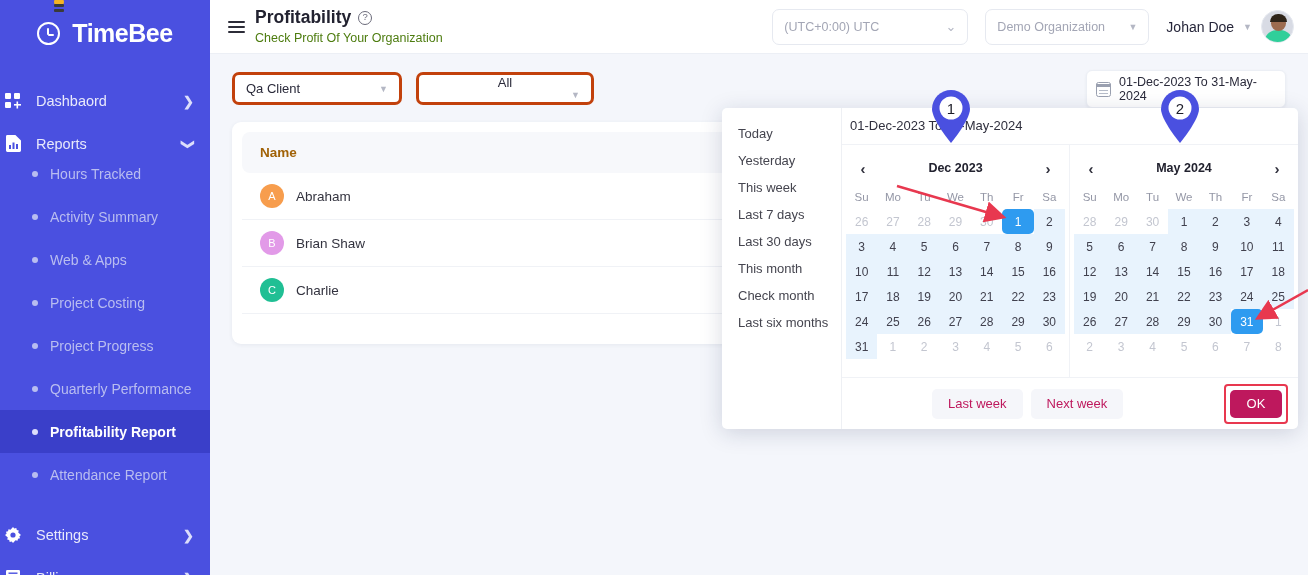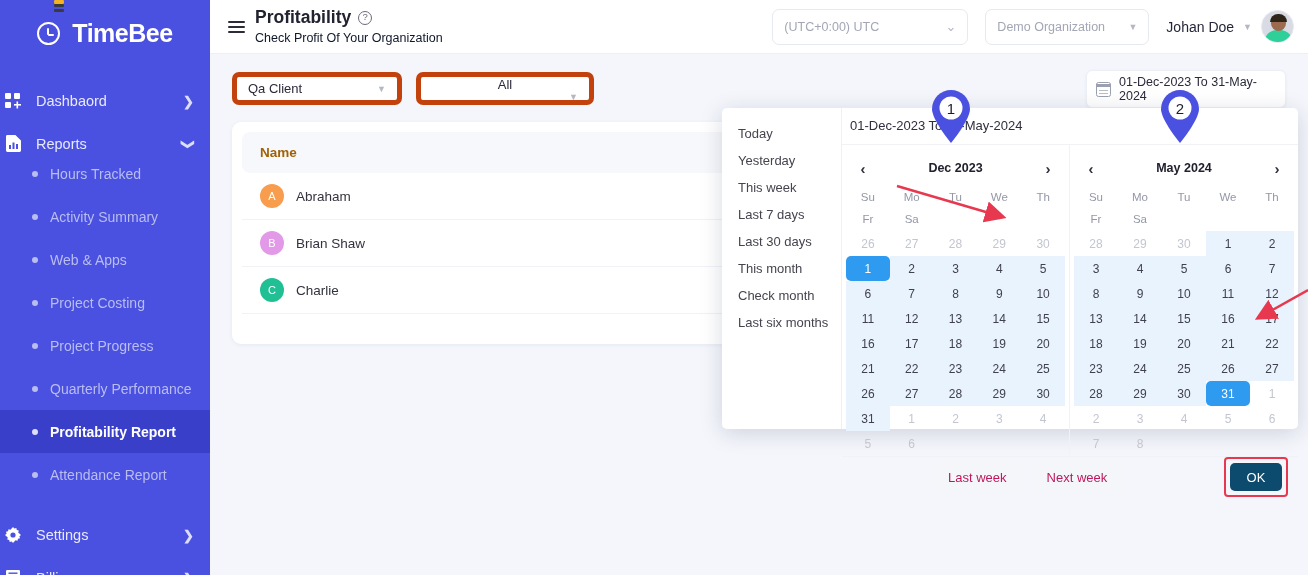--- a/index.html
+++ b/index.html
@@ -49,21 +49,21 @@
   }
   .burger { width:17px; margin-right:10px; cursor:pointer; }
   .burger span { display:block; height:2px; background:#2c2c38; margin:3px 0; border-radius:1px; }
   .title-block { flex:0 0 auto; }
   .pg-title { font-size:17.5px; font-weight:bold; color:#222230; display:flex; align-items:center; gap:7px; line-height:1.1;}
   .help-ic {
     width:14px;height:14px;border:1.4px solid #6b6b7a;border-radius:50%;
     font-size:9.5px;color:#6b6b7a;display:inline-flex;align-items:center;justify-content:center;
     font-weight:normal; cursor:pointer;
   }
-  .pg-sub { font-size:12.5px; color:#0f172a; margin-top:4px;text-align:right; }
+  .pg-sub { font-size:12.5px; color:#4d7c0f; margin-top:4px;text-align:right; }
   .top-right { margin-left:auto; display:flex; align-items:center; gap:17px; }
   .tz-select {
     width:196px;height:36px;border:1px solid #e6e9f0;border-radius:7px;background:#fff;
     display:flex;align-items:center;padding:0 11px;font-size:12.5px;color:#a3a6b5;cursor:pointer;
   }
   .org-select {
     width:164px;height:36px;border:1px solid #e6e9f0;border-radius:7px;background:#fff;
     display:flex;align-items:center;padding:0 11px;font-size:12.5px;color:#a3a6b5;cursor:pointer;
   }
   .caret-down { margin-left:auto; font-size:9px; color:#b4b7c4; }
@@ -72,21 +72,21 @@
   .user-name { font-size:14px;color:#26263a; }
   .avatar { width:33px;height:33px;border-radius:50%;overflow:hidden;background:#d8dbe4;position:relative; border:1px solid #e6e9f0;}
   .av-head{position:absolute;left:9px;top:5px;width:15px;height:15px;border-radius:50%;background:#9c6b4f;}
   .av-hair{position:absolute;left:8px;top:3px;width:17px;height:8px;border-radius:8px 8px 0 0;background:#2e2419;}
   .av-body{position:absolute;left:2px;top:19px;width:29px;height:16px;border-radius:13px 13px 0 0;background:#2fcf9a;}
 
   
   .content { flex:1; padding:18px 22px 0 22px; position:relative; }
   .filters { display:flex; align-items:center; gap:14px; position:relative; }
   .fselect {
-    height:33px;border:5px solid #c2410c;border-radius:7px;background:#fff;
+    height:33px;border:3px solid #c2410c;border-radius:7px;background:#fff;
     display:flex;align-items:center;padding:0 11px;font-size:13px;color:#2a2a3a;cursor:pointer;
   }
   .fselect.w1 { width:170px; }
   .fselect.w2 { width:178px;flex-direction:column; }
   .date-input {
     position:absolute; right:0; top:-2px; width:200px;height:38px;background:#fff;border:1px solid #eceff5;
     border-radius:6px;display:flex;align-items:center;padding:0 9px;gap:8px;font-size:12.5px;color:#2a2a3a;cursor:pointer;
     box-shadow:0 1px 3px rgba(40,50,90,.06);
   }
   .cal-ic { width:15px;height:15px;border:1.3px solid #9aa0b0;border-radius:2.5px;position:relative;flex:0 0 15px; }
@@ -123,40 +123,40 @@
   .dp-presets { width:120px; border-right:1px solid #eef0f4; padding:12px 0 0 0; }
   .preset { padding:6px 0 6px 16px; color:#45454f; font-size:13px; cursor:pointer; }
   .dp-right { flex:1; display:flex; flex-direction:column; }
   .dp-head { padding:10px 0 11px 8px; font-size:13px; color:#2f2f3d; border-bottom:1px solid #f0f2f6; }
   .cals { display:flex; flex:1; }
   .cal { width:228px; padding:10px 4px 0 4px; }
   .cal.left { border-right:1px solid #f0f2f6; margin-right:0; }
   .cal-hd { display:flex;align-items:center;height:26px;padding:0 8px;margin-bottom:6px; }
   .nav-arrow { font-size:15px;color:#33333f;cursor:pointer;width:18px;text-align:center;font-weight:600; }
   .cal-month { flex:1;text-align:center;font-size:12.5px;font-weight:bold;color:#22222f; }
-  .grid { display:grid; grid-template-columns:repeat(5,1fr); }
+  .grid { display:grid; grid-template-columns:repeat(7,1fr); }
   .dow { text-align:center;font-size:11.5px;color:#9497a6;padding:4px 0 6px 0; }
   .day {
     height:25px;display:flex;align-items:center;justify-content:center;
     font-size:12px;color:#41414e;cursor:pointer;position:relative;
   }
   .day.muted { color:#c3c6d0; }
   .day.range { background:#e8f3fd; }
   .day.sel { background:#2e9bf0; color:#fff; border-radius:5px; font-weight:500; z-index:2; }
   .dp-foot {
     border-top:1px solid #f0f2f6; height:52px; display:flex; align-items:center;
     padding:0 10px 0 0; gap:8px;
   }
   .wk-btn {
     background:#f5f6fa;border:none;border-radius:5px;height:30px;padding:0 16px;
     font-size:13px;color:#be185d;cursor:pointer;font-family:inherit;
   }
   .ok-wrap { margin-left:auto; position:relative; padding:6px; }
   .ok-btn {
-    background:#0c4a6e;border:none;border-radius:5px;height:28px;width:52px;
+    background:#be185d;border:none;border-radius:5px;height:28px;width:52px;
     color:#fff;font-size:13px;cursor:pointer;font-family:inherit;
   }
   .ok-hl { position:absolute; left:0; top:0; right:0; bottom:0; border:2px solid #e8384f; border-radius:4px; pointer-events:none; }
 
   
   .pin { position:absolute; width:44px; height:54px; z-index:40; pointer-events:none; }
   .pin .num {
     position:absolute; left:0; top:0; width:44px; text-align:center; line-height:31px;
     font-size:15px; color:#1c1c28; font-weight:500;
   }

